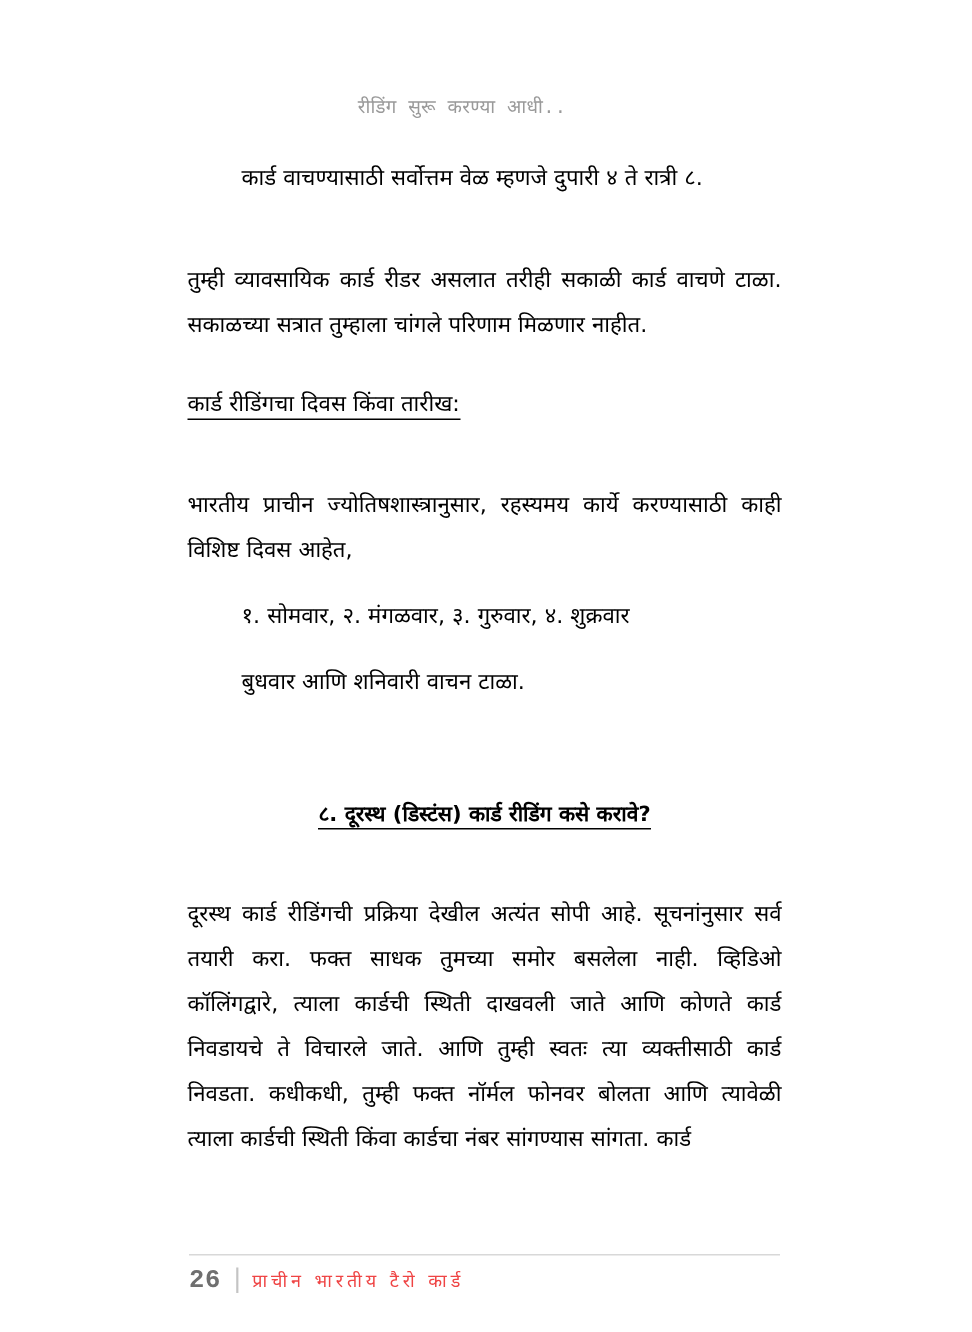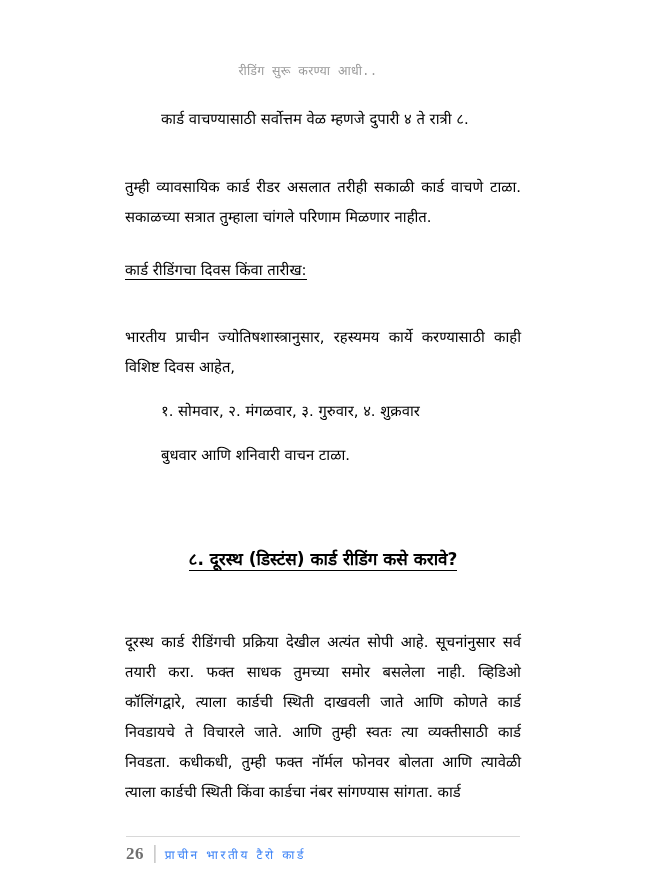--- a/index.html
+++ b/index.html
@@ -76,24 +76,24 @@
     font-family: "DejaVu Sans", "Liberation Sans", sans-serif;
   }
   .subheading span {
     border-bottom: 1.3px solid #000;
     padding-bottom: 1px;
   }
 
   
   .section-heading {
     text-align: center;
-    font-size: 17px;
+    font-size: 14px;
     line-height: 28px;
     font-weight: bold;
-    margin: 16px;
+    margin: 0;
     font-family: "DejaVu Sans", "Liberation Sans", sans-serif;
   }
   .section-heading span {
     border-bottom: 1.4px solid #000;
     padding-bottom: 1px;
   }
 
   
   .footer-rule {
     position: absolute;
@@ -108,32 +108,32 @@
     left: 126px;
     top: 843px;
     width: 400px;
     display: flex;
     align-items: baseline;
   }
   .footer-pageno {
     font-size: 17px;
     font-weight: bold;
     color: #6f6f6f;
-    font-family: Liberation Serif, serif;
+    font-family: Liberation Mono, monospace;
     letter-spacing: 0.5px;
   }
   .footer-sep {
     color: #c4c4c4;
     font-size: 17px;
     margin: 0 7px 0 8px;
     font-family: "DejaVu Sans", "Liberation Sans", sans-serif;
   }
   .footer-title {
     font-size: 12px;
-    color: #3b82f6;
+    color: #ef4444;
     letter-spacing: 2.6px;
     font-family: "DejaVu Sans", "Liberation Sans", sans-serif;
   }
 </style>
 </head>
 <body>
 
 <div class="page">
 
   <div class="running-header">रीडिंग सुरू करण्या आधी..</div>

